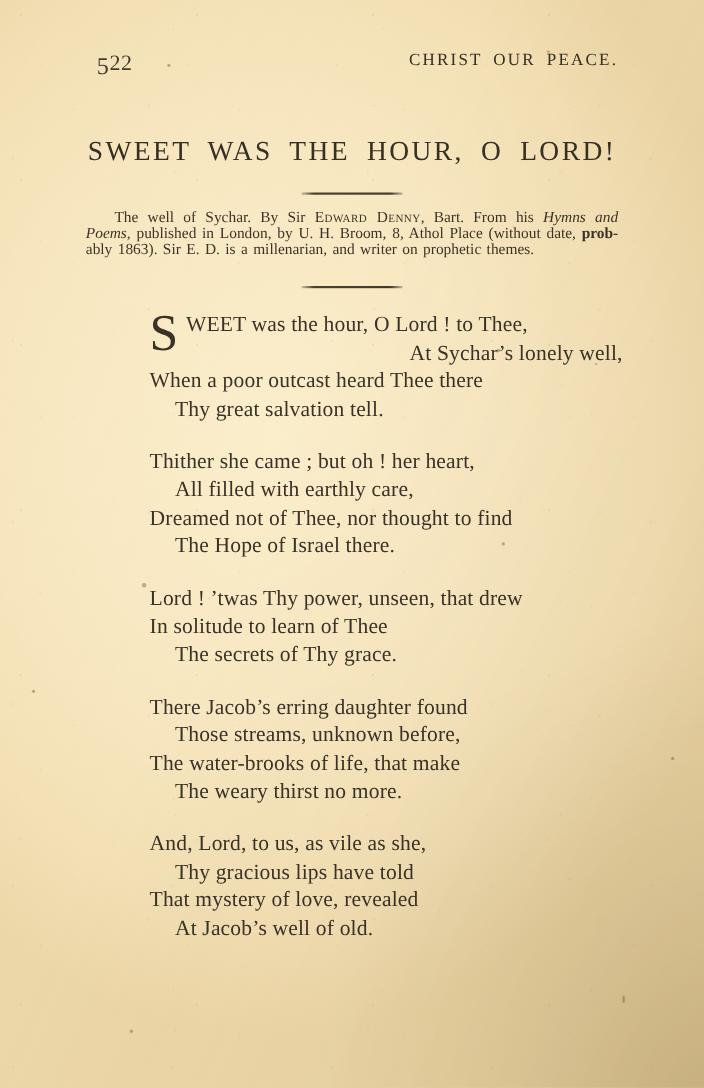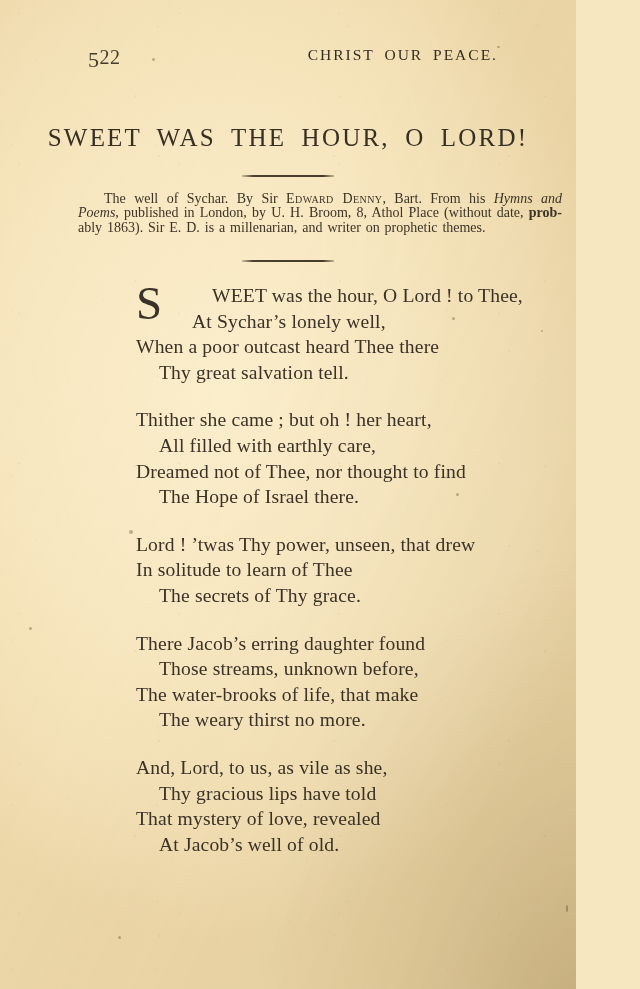--- a/index.html
+++ b/index.html
@@ -10,21 +10,21 @@
     width: 640px;
     height: 989px;
     overflow: hidden;
     font-family: "Liberation Serif", "DejaVu Serif", serif;
     background: #f7e7c0;
   }
 
   
   #page {
     position: relative;
-    width: 576px;
+    width: 640px;
     height: 989px;
     background:
       radial-gradient(ellipse 70% 55% at 38% 40%, #fbeecb 0%, #f8e8c2 45%, #f3e0b5 78%, #ecd7a8 100%);
     color: #3a3328;
     overflow: hidden;
   }
   
   #page::after {
     content: "";
     position: absolute;
@@ -159,22 +159,22 @@
   
   #stanza-1 { padding-left: 0; }
   #dropcap {
     position: absolute;
     left: 0;
     top: -3px;
     font-size: 47px;
     line-height: 47px;
     color: #3a3228;
   }
-  #stanza-1 .line.first   { padding-left: 33px; text-align: center; }
-  #stanza-1 .line.second  { padding-left: 56px; }
+  #stanza-1 .line.first   { padding-left: 33px; }
+  #stanza-1 .line.second  { padding-left: 56px; text-align: right; }
 
   
   .speck {
     position: absolute;
     border-radius: 50%;
     background: rgba(110,88,48,.42);
     pointer-events: none;
   }
 </style>
 </head>

